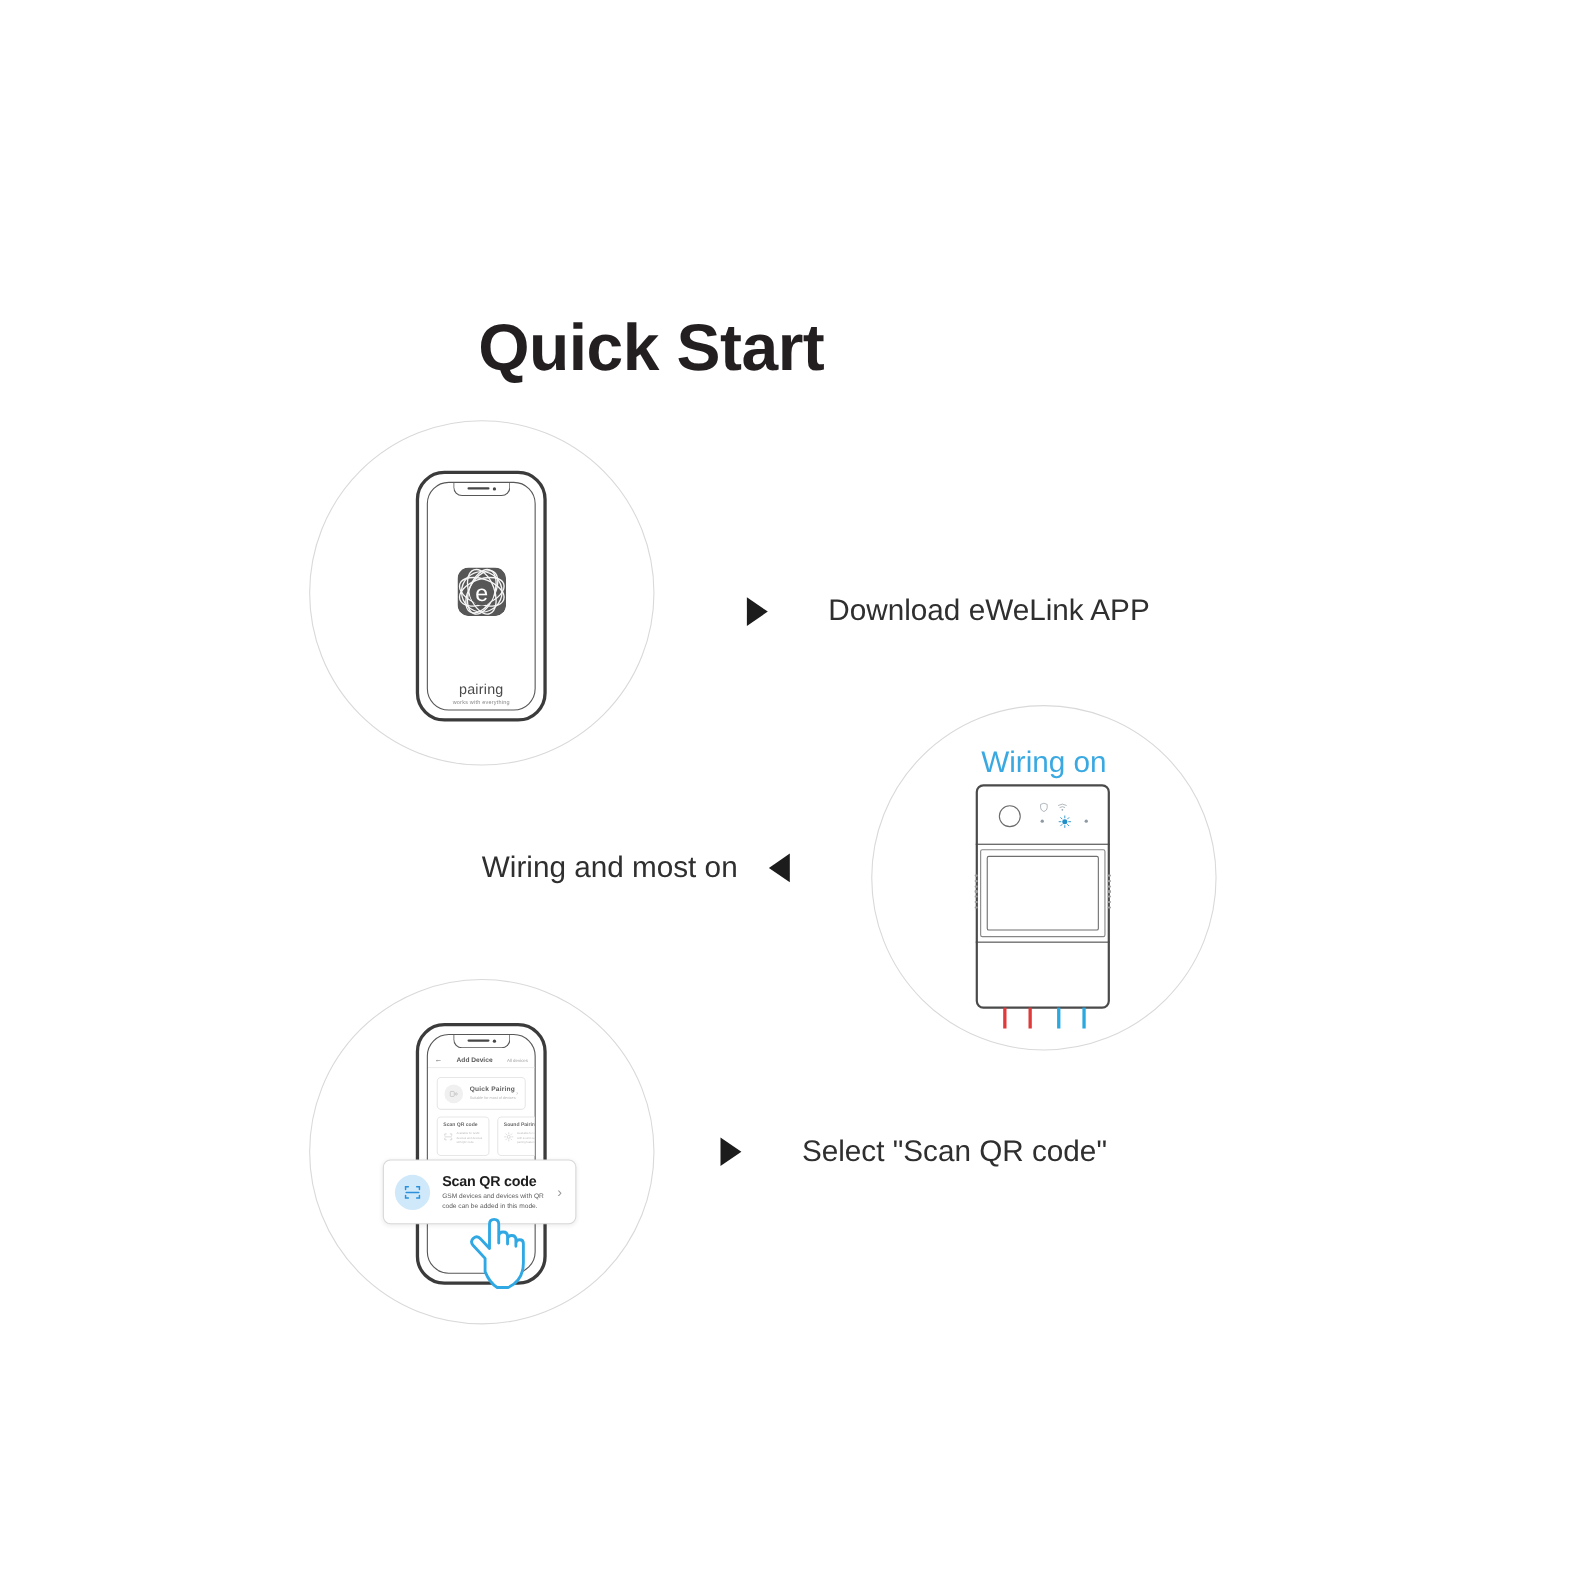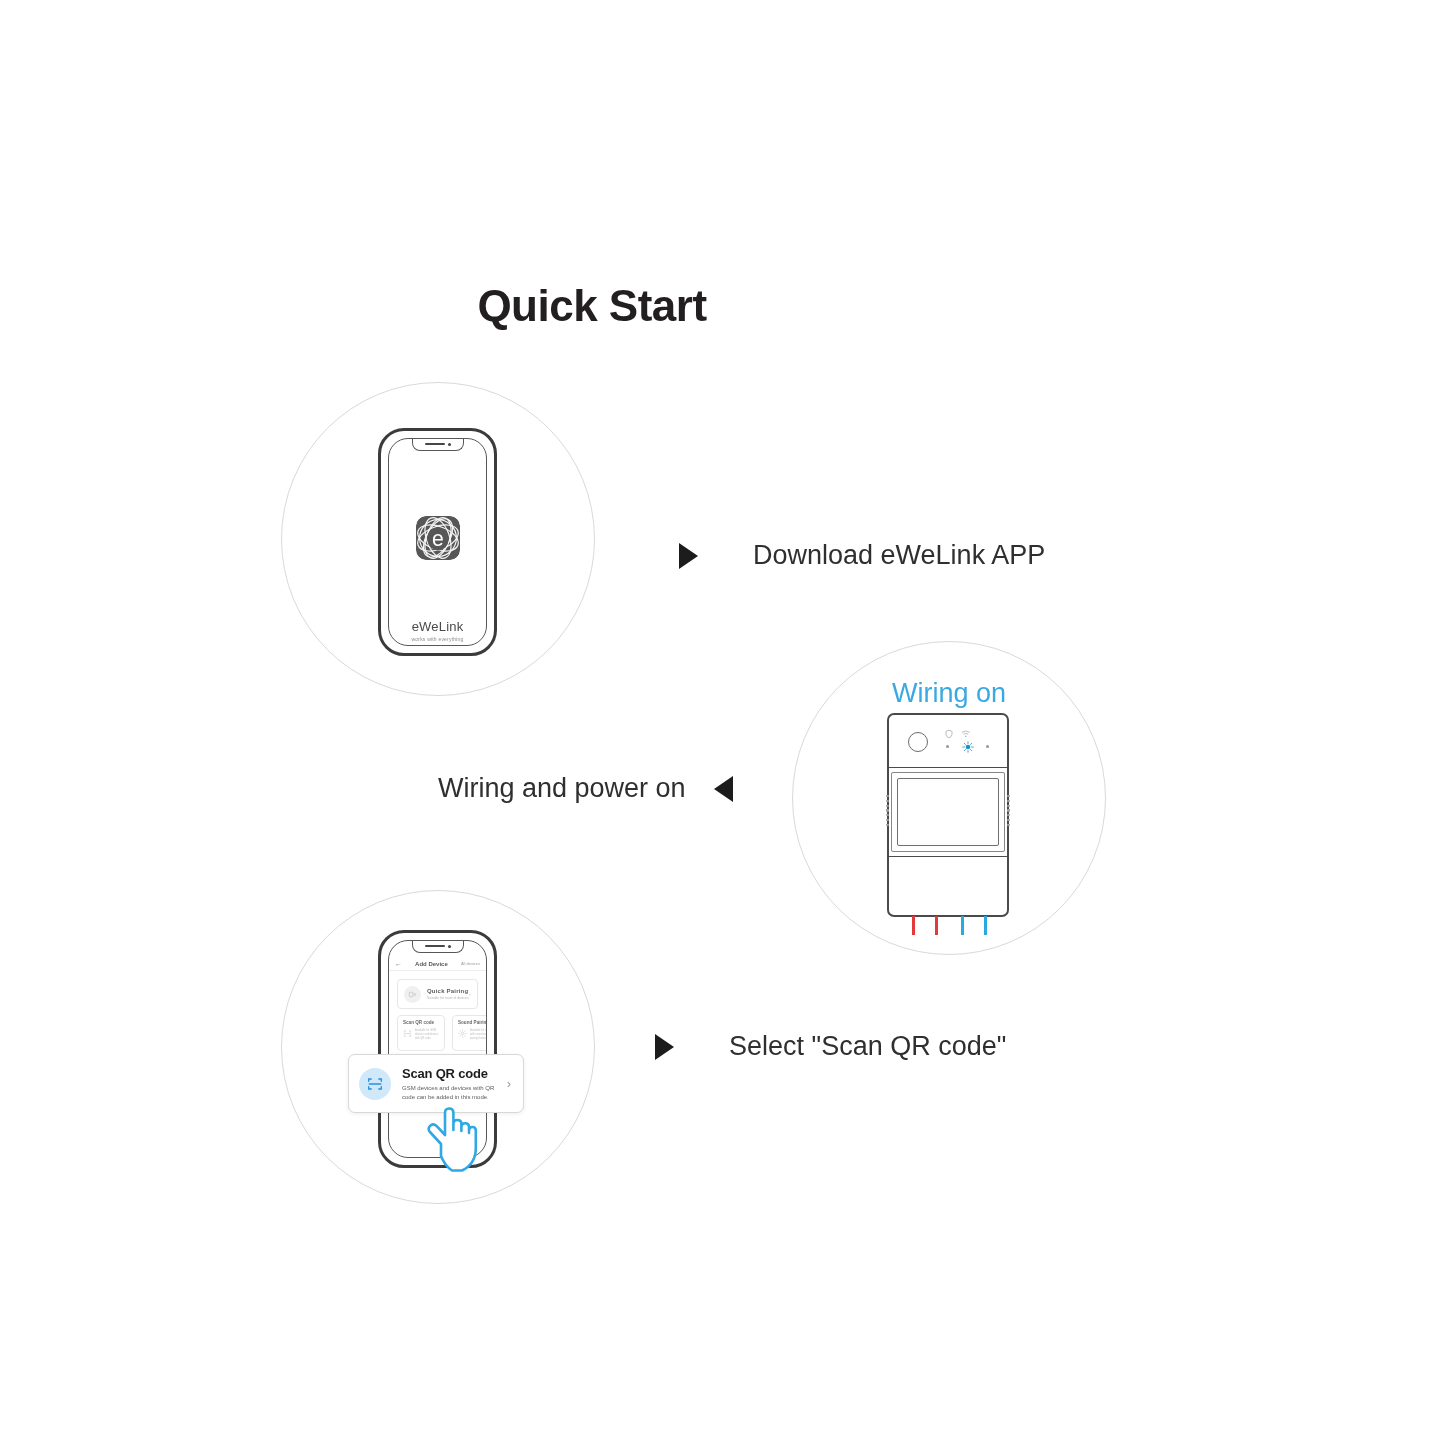--- a/index.html
+++ b/index.html
@@ -20,21 +20,21 @@
     height: 1440px;
   }
 
   
   .title {
     position: absolute;
     left: 0;
     top: 281px;
     width: 1184px;
     text-align: center;
-    font-size: 44px;
+    font-size: 60px;
     font-weight: bold;
     letter-spacing: -0.5px;
     color: #231f20;
     line-height: 1.15;
   }
 
   
   .circle {
     position: absolute;
     border-radius: 50%;
@@ -346,21 +346,21 @@
             <ellipse cx="50" cy="50" rx="46" ry="25" transform="rotate(160 50 50)"></ellipse>
             <ellipse cx="50" cy="50" rx="25" ry="46" transform="rotate(20 50 50)"></ellipse>
             <circle cx="50" cy="50" r="40"></circle>
           </g>
           <circle cx="50" cy="54" r="23" fill="#575757"></circle>
           <text x="50" y="68" font-family="Liberation Sans, sans-serif" font-size="46" fill="#ffffff" text-anchor="middle">e</text>
         </g>
       </svg>
 
       <div class="brand-wrap">
-        <div class="brand-name">eWeLink</div>
+        <div class="brand-name">pairing</div>
         <div class="brand-tag">works with everything</div>
       </div>
     </div>
   </div>
 
   <div class="step-row" id="step1">
     <div class="tri-right"></div>
     <div>Download eWeLink APP</div>
   </div>
 
@@ -423,21 +423,21 @@
       <div class="vent-dot"></div>
     </div>
 
     <div class="wire" id="wire-1"></div>
     <div class="wire" id="wire-2"></div>
     <div class="wire" id="wire-3"></div>
     <div class="wire" id="wire-4"></div>
   </div>
 
   <div class="step-row" id="step2">
-    <div>Wiring and power on</div>
+    <div>Wiring and most on</div>
     <div class="tri-left"></div>
   </div>
 
   <div class="circle" id="circle-scan"></div>
 
   <div class="phone" id="phone-scan">
     <div class="phone-screen">
       <div class="notch">
         <div class="speaker"></div>
         <div class="cam"></div>

